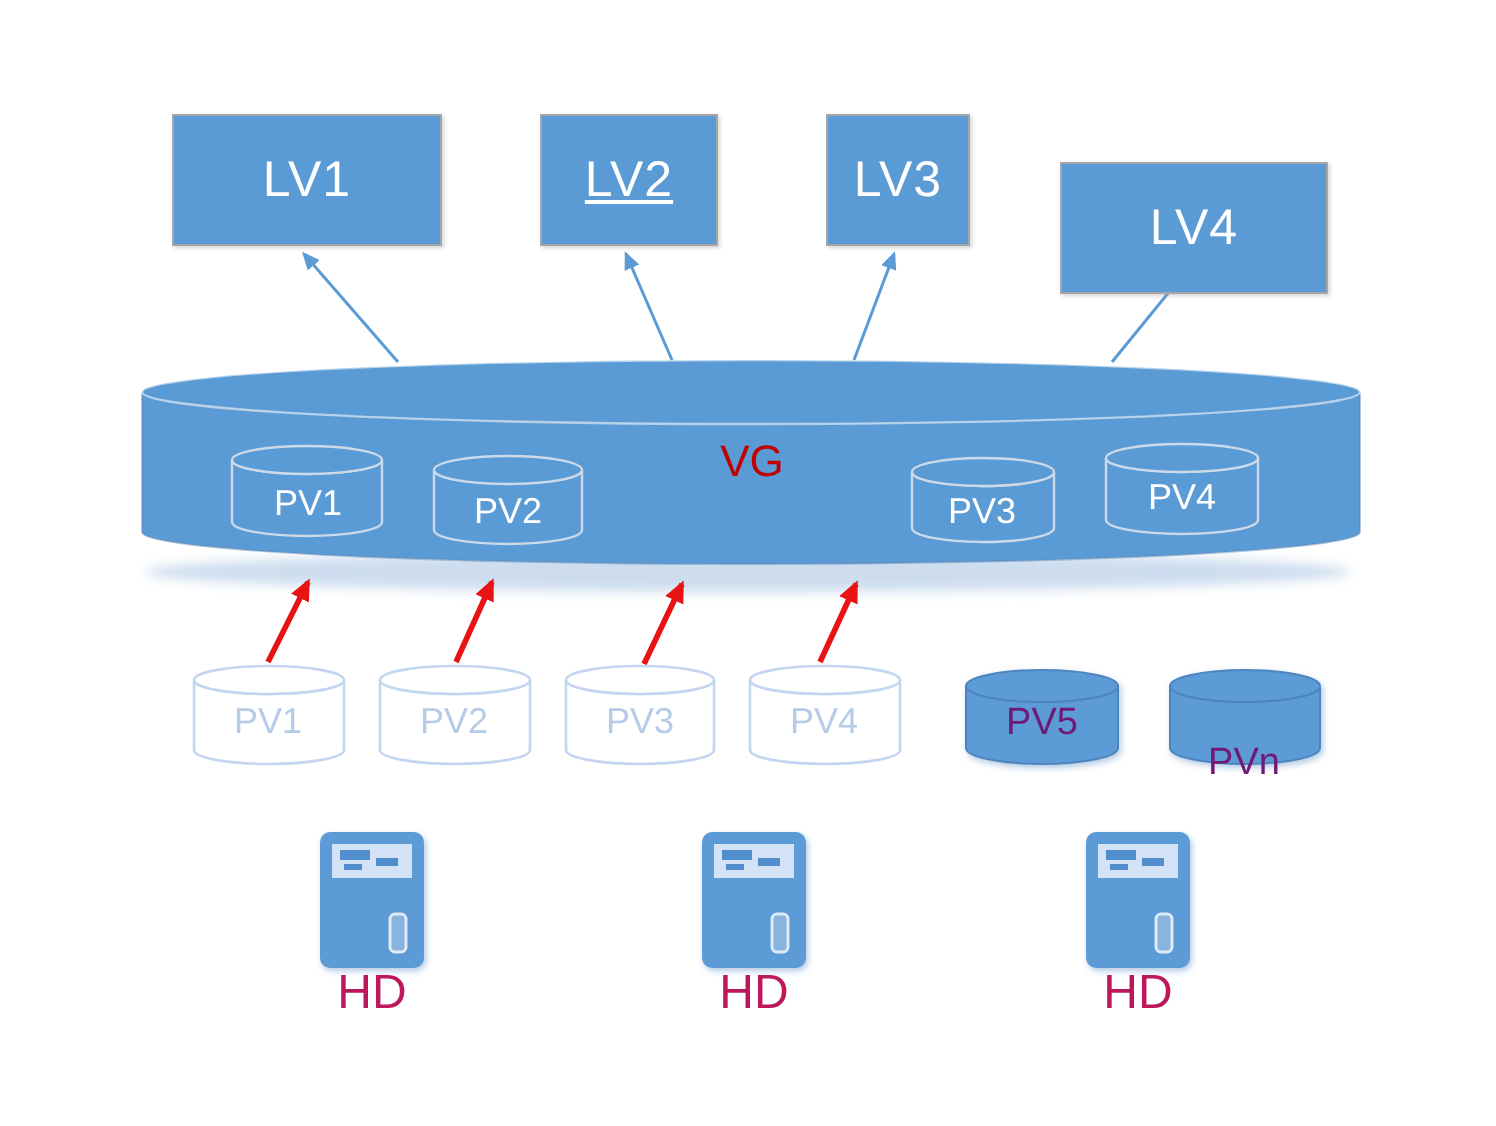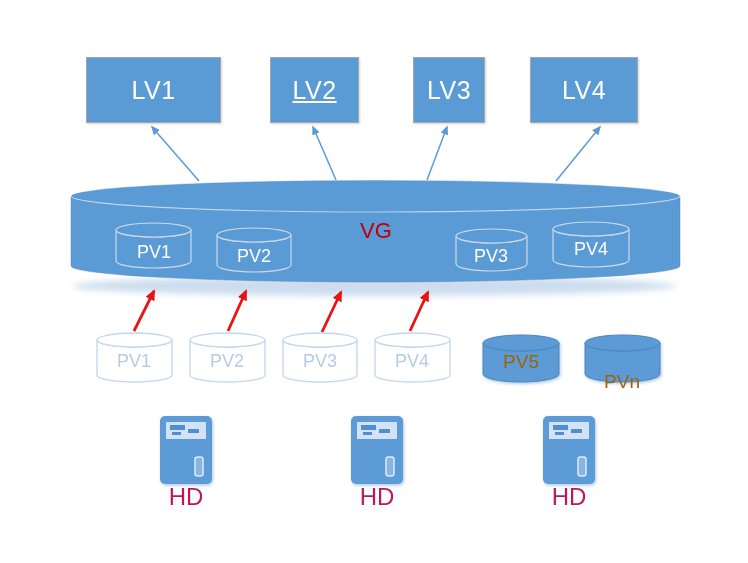--- a/index.html
+++ b/index.html
@@ -11,21 +11,21 @@
     background:#5b9bd5;border:1px solid #a6a6a6;
     box-shadow:1px 1px 2px rgba(160,160,160,.45);
     display:flex;align-items:center;justify-content:center;
     color:#ffffff;font-size:25px;letter-spacing:.5px;
     box-sizing:border-box;
   }
   .label{position:absolute;transform:translate(-50%,-50%);white-space:nowrap;}
   .vg-label{color:#c00000;font-size:22px;}
   .pv-label{color:#ffffff;font-size:18px;}
   .pv-faded-label{color:#b5cbe8;font-size:18px;}
-  .pv-spare-label{color:#a16207;font-size:19px;}
+  .pv-spare-label{color:#701a75;font-size:19px;}
   .hd-label{color:#be185d;font-size:24px;}
 </style>
 </head>
 <body>
 
 <div class="canvas">
 
   <svg width="748" height="563" viewBox="0 0 748 563">
     <defs>
       <marker id="ab" markerWidth="10" markerHeight="8" refX="7.5" refY="4" orient="auto" markerUnits="userSpaceOnUse">
@@ -116,21 +116,21 @@
         <rect x="12" y="16" width="9" height="3" fill="#4f8fcd"></rect>
         <rect x="28" y="13" width="11" height="4" fill="#4f8fcd"></rect>
         <rect x="35" y="41" width="8" height="19" rx="2.5" fill="#88b4e0" stroke="#dfeaf7" stroke-width="1.5"></rect>
       </g>
     </g>
   </svg>
 
   <div class="lv-box" style="left:86px;width:135px;">LV1</div>
   <div class="lv-box" style="left:270px;width:89px;text-decoration:underline;">LV2</div>
   <div class="lv-box" style="left:413px;width:72px;">LV3</div>
-  <div class="lv-box" style="left:530px;width:108px;">LV4</div>
+  <div class="lv-box" style="left:530px;width:134px;margin-top:24px;">LV4</div>
 
   <div class="label vg-label" style="left:376px;top:231px;">VG</div>
 
   <div class="label pv-label" style="left:154px;top:252px;">PV1</div>
   <div class="label pv-label" style="left:254px;top:256px;">PV2</div>
   <div class="label pv-label" style="left:491px;top:256px;">PV3</div>
   <div class="label pv-label" style="left:591px;top:249px;">PV4</div>
 
   <div class="label pv-faded-label" style="left:134px;top:361px;">PV1</div>
   <div class="label pv-faded-label" style="left:227px;top:361px;">PV2</div>

